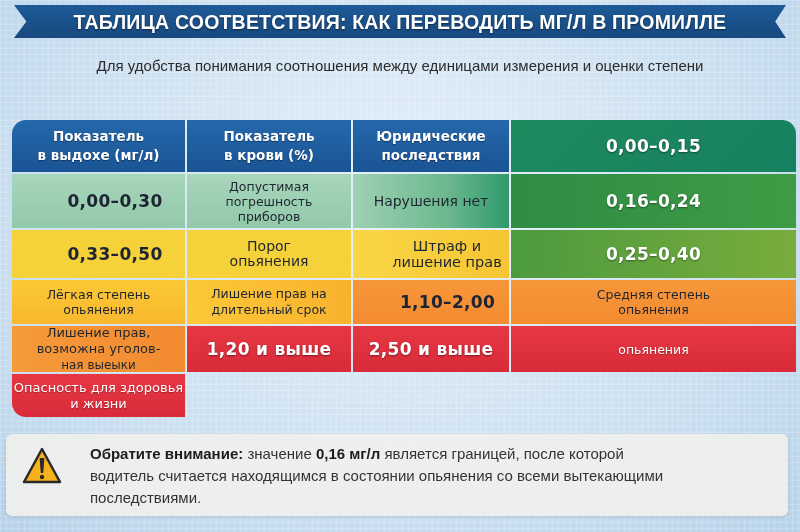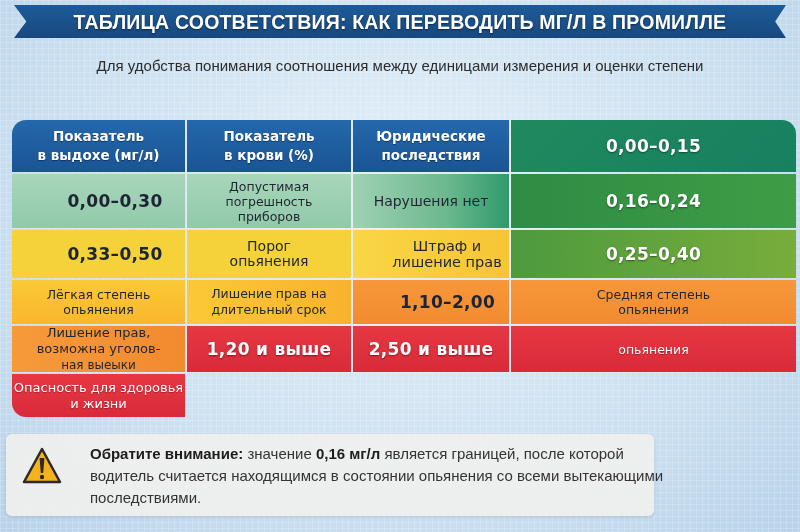--- a/index.html
+++ b/index.html
@@ -64,21 +64,21 @@
     .r2c4 { background: linear-gradient(90deg, #f9d646 0%, #f6c534 100%); }
     .r3c1 { background: linear-gradient(90deg, #4d9a3f 0%, #78ad3b 100%); }
     .r3c2, .r3c3 { background: linear-gradient(180deg, #fbc936 0%, #f8b72e 100%); }
     .r3c4 { background: linear-gradient(90deg, #fcc838 0%, #f8b22e 100%); }
     .r4c1 { background: linear-gradient(90deg, #f29128 0%, #f5a33a 100%); }
     .r4c2, .r4c3 { background: linear-gradient(180deg, #f7973a 0%, #f38b30 100%); }
     .r4c4 { background: linear-gradient(90deg, #f69a3a 0%, #f28a30 100%); }
     .r5c1, .r5c2, .r5c3, .r5c4 { background: linear-gradient(180deg, #e63843 0%, #d92a39 100%); }
 
     .notice {
-      position: absolute; left: 6px; top: 434px; width: 648px; height: 82px;
+      position: absolute; left: 6px; top: 434px; width: 782px; height: 82px;
       background: rgba(240,240,238,0.92);
       border-radius: 6px; box-shadow: 0 1px 3px rgba(0,0,0,0.15);
     }
     .warn-icon { position: absolute; left: 16px; top: 10px; width: 38px; height: 38px; }
     .notice-text {
       position: absolute; left: 84px; top: 9px; width: 680px;
       font-family: "Liberation Sans", sans-serif; font-size: 15px; line-height: 22px; color: #333;
     }
     .notice-text b { color: #1c1c1c; }
   </style>

